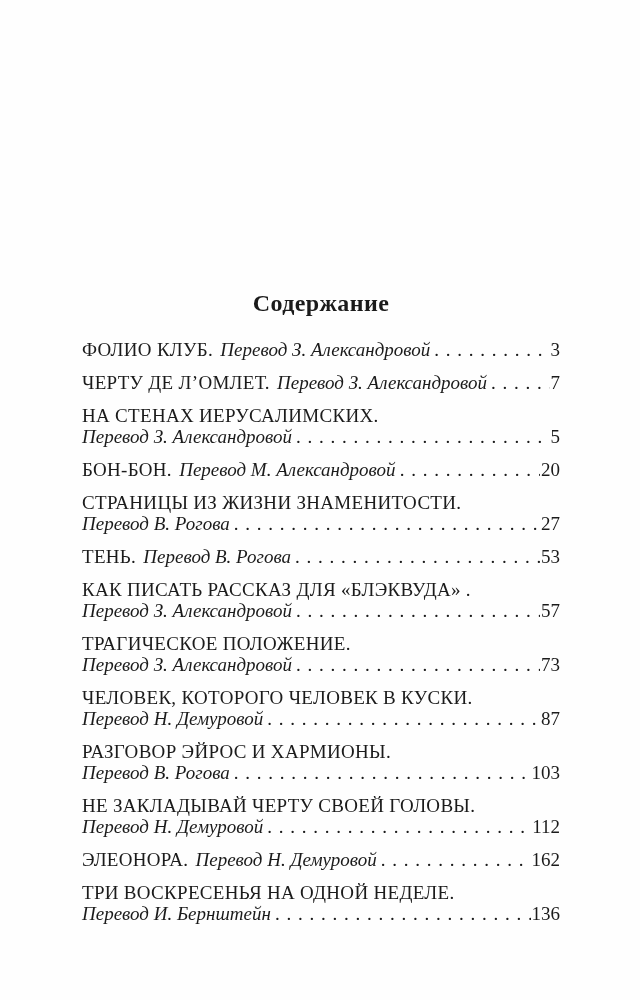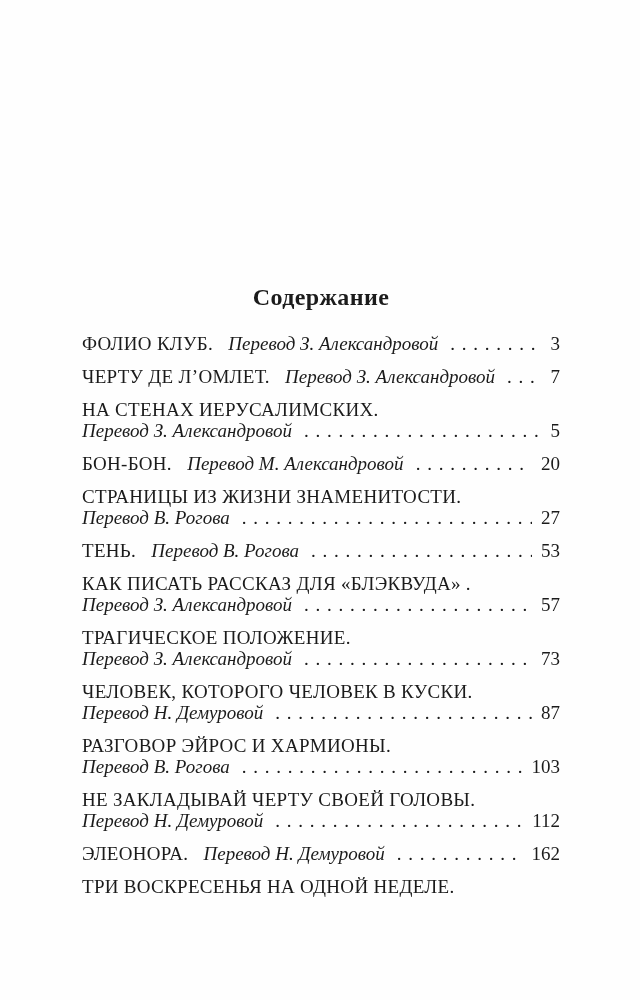--- a/index.html
+++ b/index.html
@@ -11,21 +11,21 @@
     height: 1000px;
     background: #fefefe;
     color: #1b1b1b;
     font-family: "Liberation Serif", serif;
     position: relative;
     overflow: hidden;
   }
   .page-block {
     position: absolute;
     left: 82px;
-    top: 283px;
+    top: 289px;
     width: 478px;
   }
   .toc-title {
     margin: 0 0 22px 0;
     font-size: 24px;
     line-height: 28px;
     font-weight: bold;
     text-align: center;
     letter-spacing: 0.4px;
   }
@@ -37,21 +37,20 @@
   }
   .entry:last-child {
     margin-bottom: 0;
   }
   .line {
     display: flex;
     align-items: flex-start;
     font-size: 19px;
     line-height: 21px;
     white-space: nowrap;
-    gap: 8px;
   }
   .title {
     flex: 0 0 auto;
     letter-spacing: 0.3px;
   }
   .translator {
     flex: 0 0 auto;
     font-style: italic;
     margin-left: 0.38em;
   }
@@ -187,15 +186,20 @@
           <span class="title">ЭЛЕОНОРА.</span>
           <span class="translator">Перевод Н. Демуровой</span>
           <span class="leader"></span>
           <span class="pagenum">162</span>
         </div>
       </div>
       <div class="entry">
         <div class="line">
           <span class="title">ТРИ ВОСКРЕСЕНЬЯ НА ОДНОЙ НЕДЕЛЕ.</span>
         </div>
+        <div class="line second">
+          <span class="translator">Перевод И. Бернштейн</span>
+          <span class="leader"></span>
+          <span class="pagenum">136</span>
+        </div>
       </div>
     </div>
 </div>
 
 </body></html>

